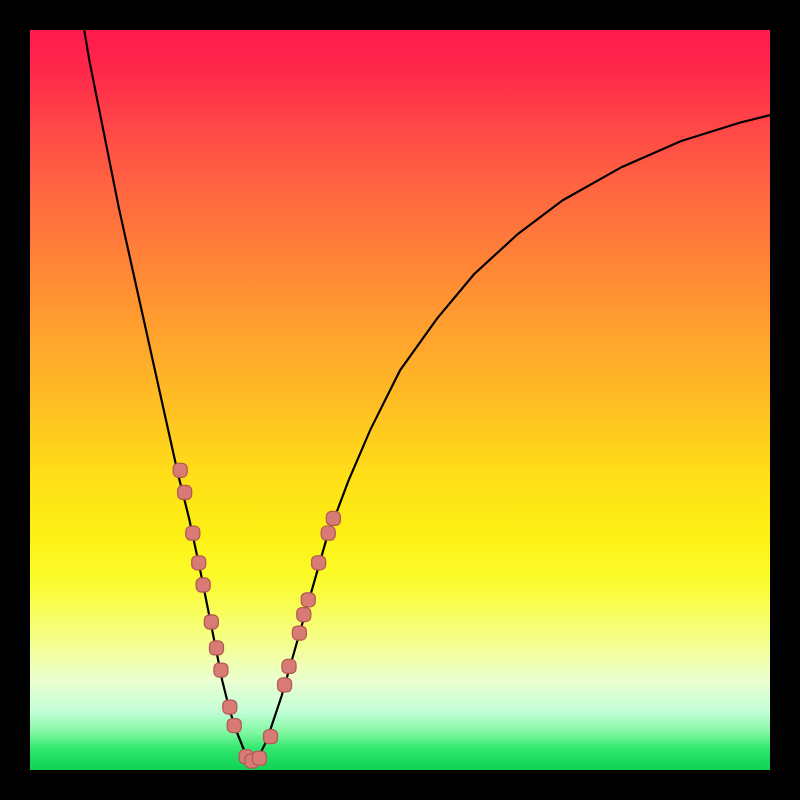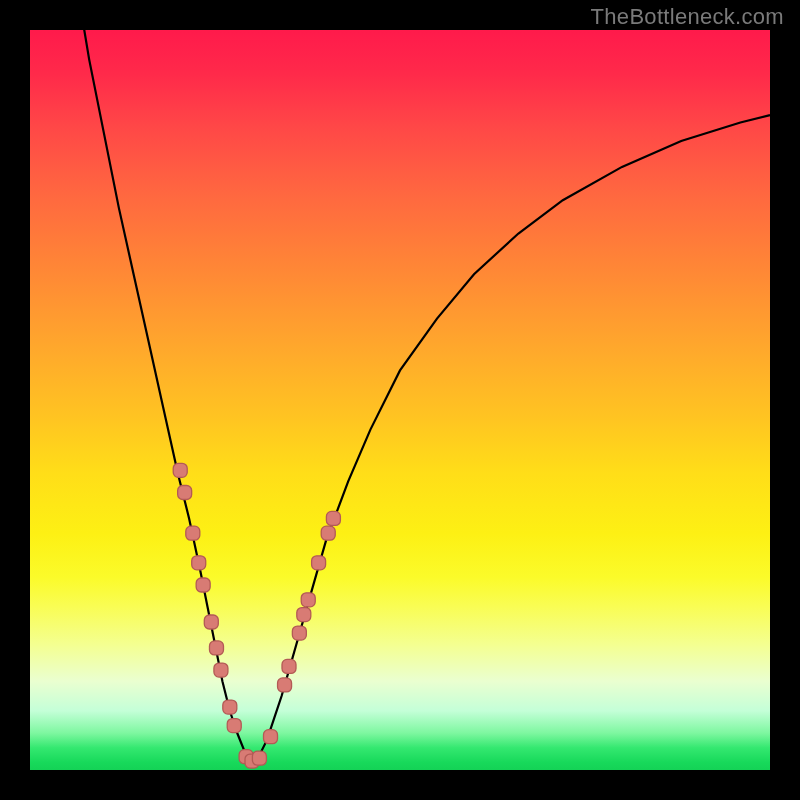--- a/index.html
+++ b/index.html
@@ -70,21 +70,20 @@
     fill: #d87b74;
     stroke: #b35a55;
     stroke-width: 1.3;
   }
 </style>
 </head>
 <body>
 
 <div class="frame">
 
-  <div class="watermark">TheBottleneck.com</div>
 
   <div class="plot-area">
     <svg class="curve" viewBox="0 0 740 740">
       <g id="curve-group">
           <path class="line" d="M51.80 -14.80 L59.20 29.60 L74.00 103.60 L88.80 177.60 L103.60 244.20 L118.40 310.80 L133.20 377.40 L148.00 444.00 L159.10 488.40 L170.20 540.20 L177.60 577.20 L185.00 614.20 L192.40 651.20 L199.80 680.80 L207.20 703.00 L214.60 721.50 L222.00 732.60"></path>
           <path class="line" d="M222.00 732.60 L229.40 725.20 L236.80 710.40 L244.20 688.20 L251.60 666.00 L259.00 640.10 L266.40 614.20 L281.20 562.40 L296.00 510.60 L318.20 451.40 L340.40 399.60 L370.00 340.40 L407.00 288.60 L444.00 244.20 L488.40 203.50 L532.80 170.20 L592.00 136.90 L651.20 111.00 L710.40 92.50 L740.00 85.10"></path>
         </g>
       <g id="marker-group">
           <rect x="143.22" y="433.30" width="14" height="14" rx="5" class="marker"></rect>
           <rect x="147.66" y="455.50" width="14" height="14" rx="5" class="marker"></rect>

